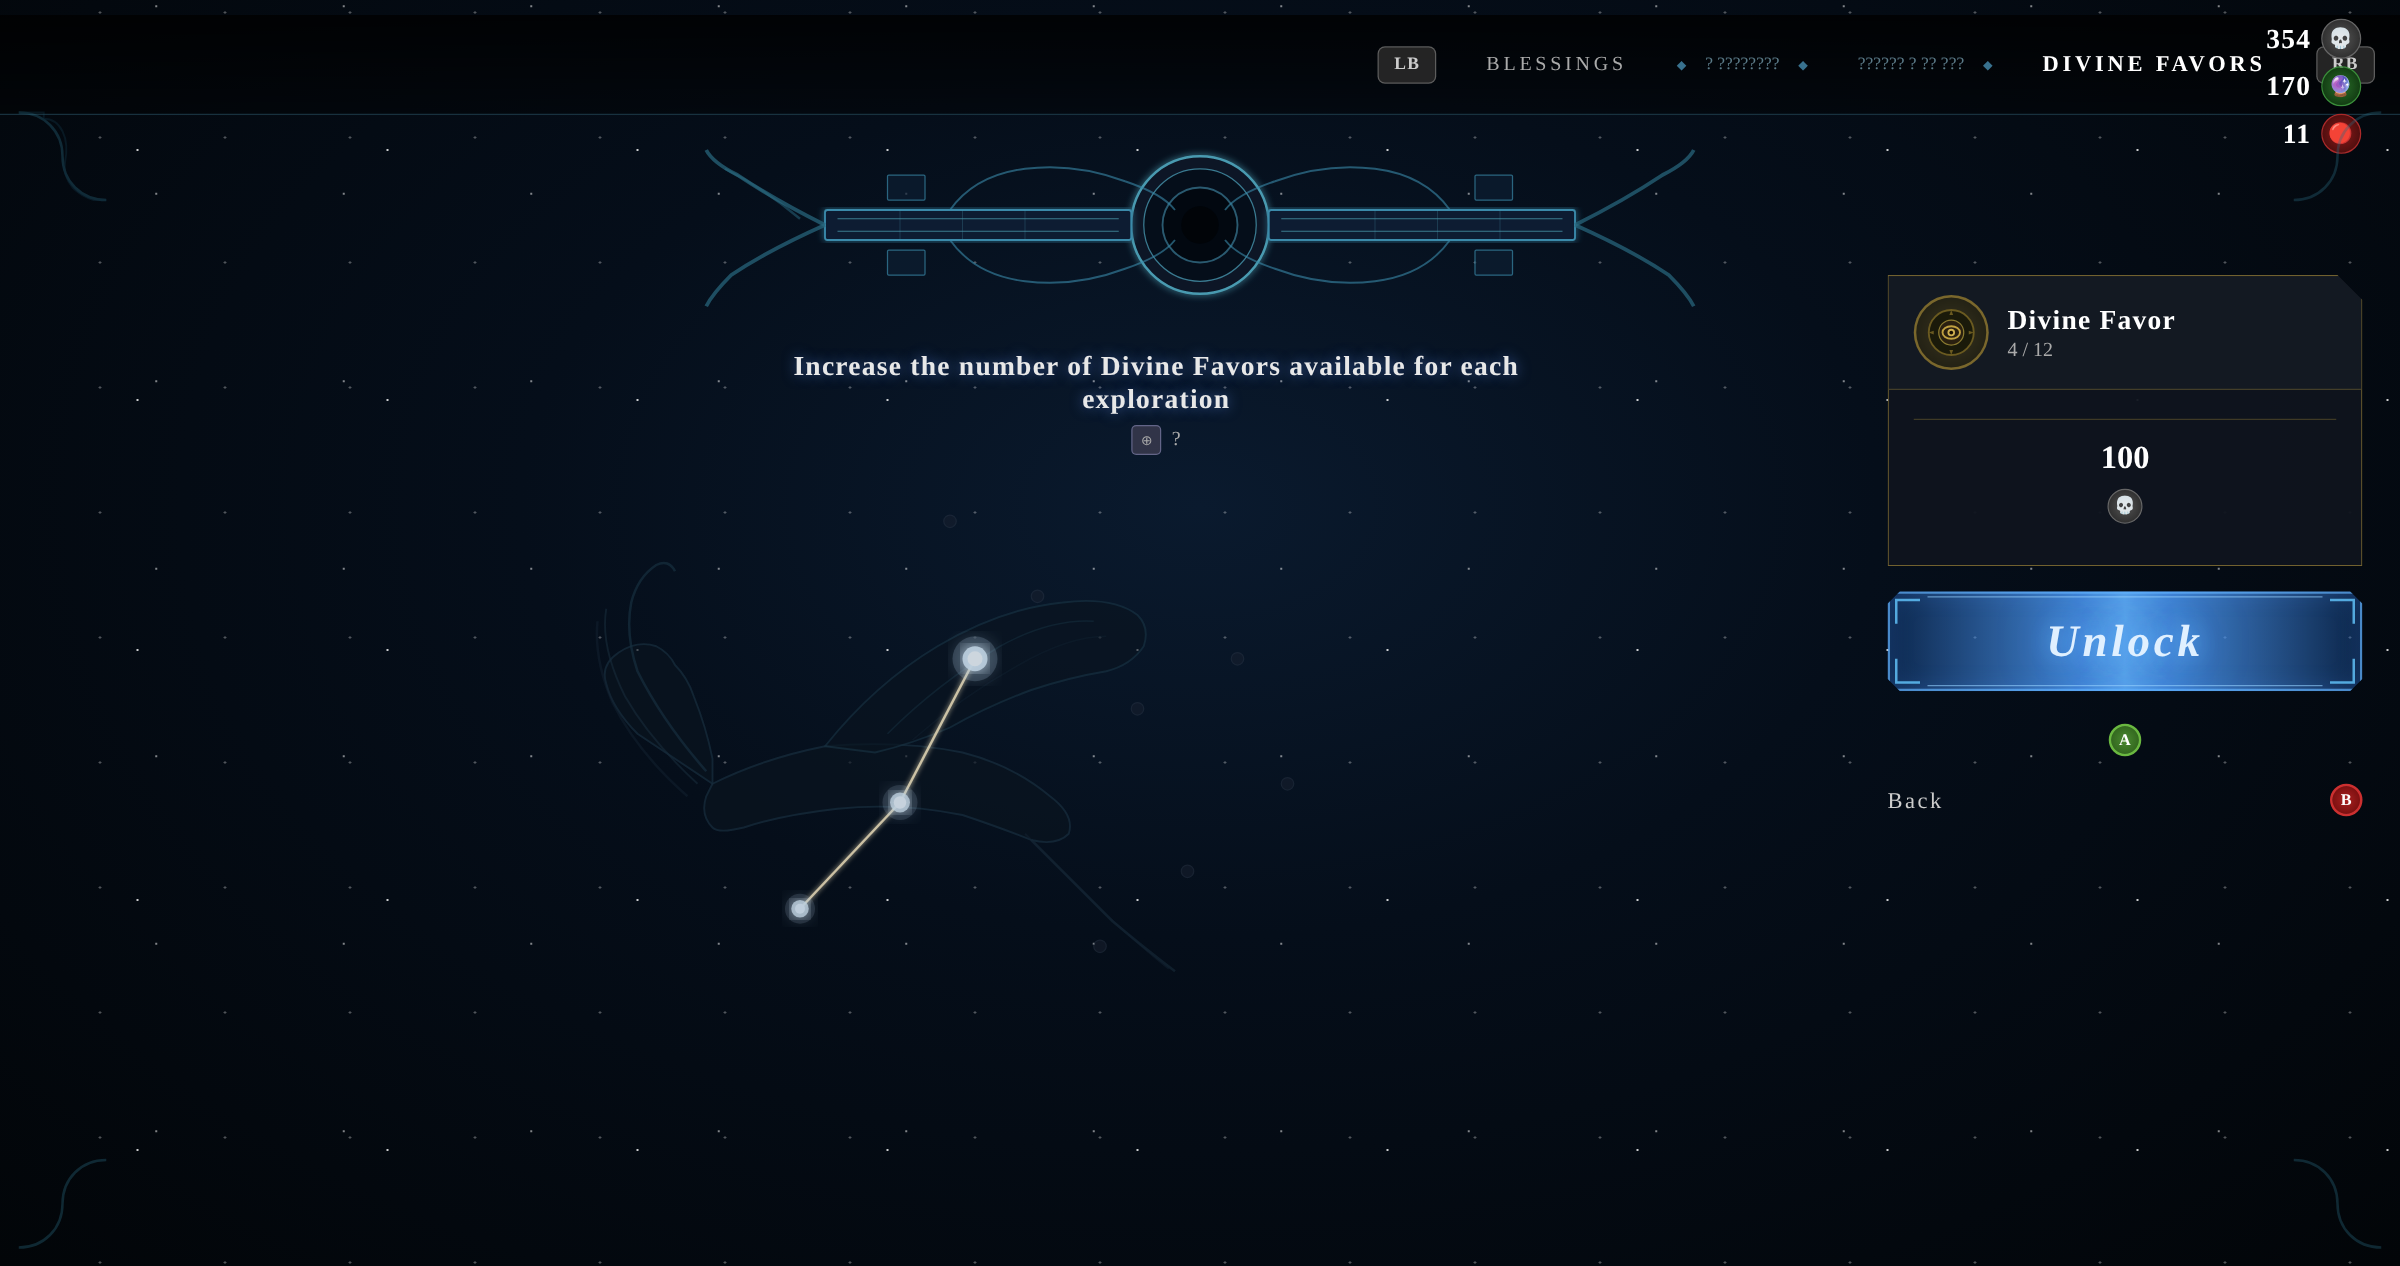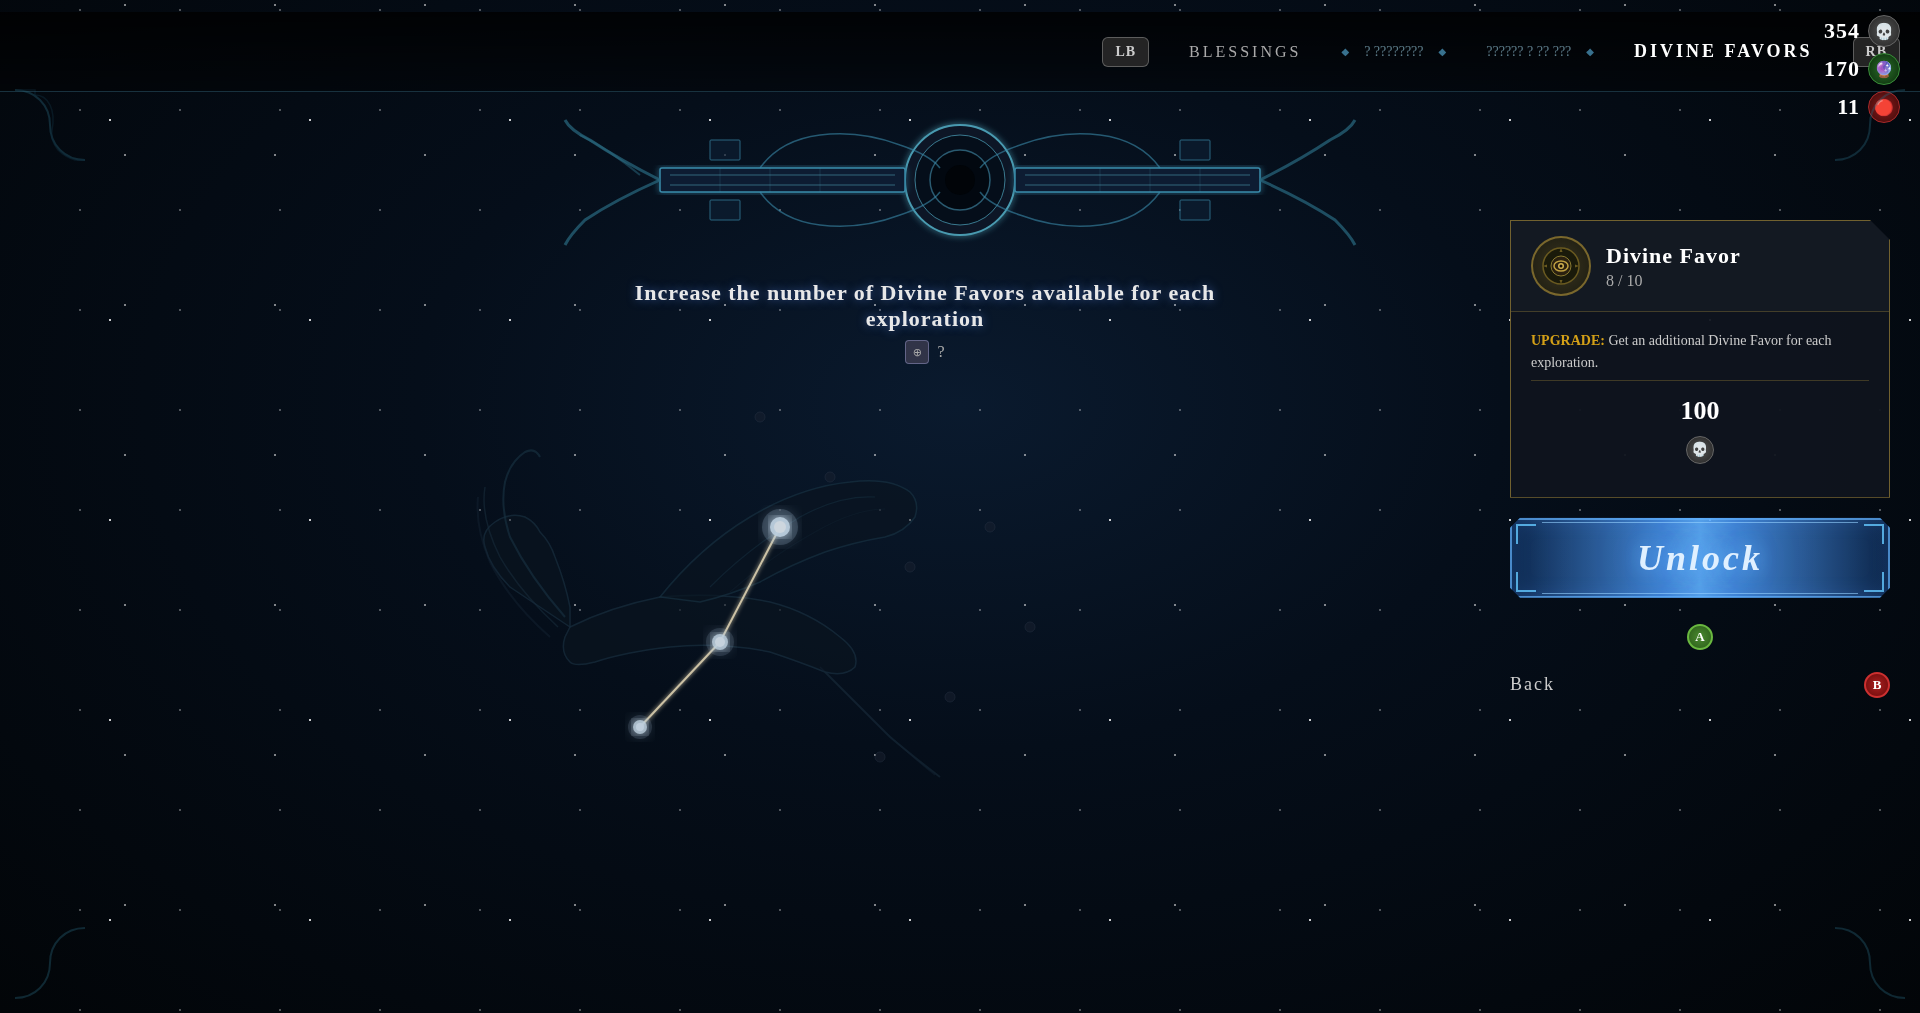--- a/index.html
+++ b/index.html
@@ -87,21 +87,21 @@
 
     .nav-question {
       color: rgba(150,200,220,0.6);
       font-size: 14px;
     }
 
     
     .currency-panel {
       position: absolute;
       top: 15px;
-      right: 20px;
+      right: 31px;
       display: flex;
       flex-direction: column;
       gap: 6px;
       align-items: flex-end;
     }
 
     .currency-row {
       display: flex;
       align-items: center;
       gap: 8px;
@@ -641,29 +641,25 @@
           <circle cx="20" cy="20" r="1.5" fill="#180e00"></circle>
 
           <path d="M20 2 L21.5 6 L18.5 6 Z" fill="#6a5a20"></path>
           <path d="M20 38 L21.5 34 L18.5 34 Z" fill="#6a5a20"></path>
           <path d="M2 20 L6 21.5 L6 18.5 Z" fill="#6a5a20"></path>
           <path d="M38 20 L34 21.5 L34 18.5 Z" fill="#6a5a20"></path>
         </svg>
       </div>
       <div class="info-title-area">
         <div class="info-title">Divine Favor</div>
-        <div class="info-subtitle">8 / 10</div>
+        <div class="info-subtitle">4 / 12</div>
       </div>
     </div>
 
     <div class="info-body">
-      <div class="upgrade-text">
-        <span class="upgrade-label">UPGRADE:</span>
-        <span>Get an additional Divine Favor for each exploration.</span>
-      </div>
 
       <div class="cost-row">
         <span class="cost-value">100</span>
         <div class="cost-skull">💀</div>
       </div>
     </div>
   </div>
 
   <div class="unlock-button">
     <div class="corner-tl"></div>

